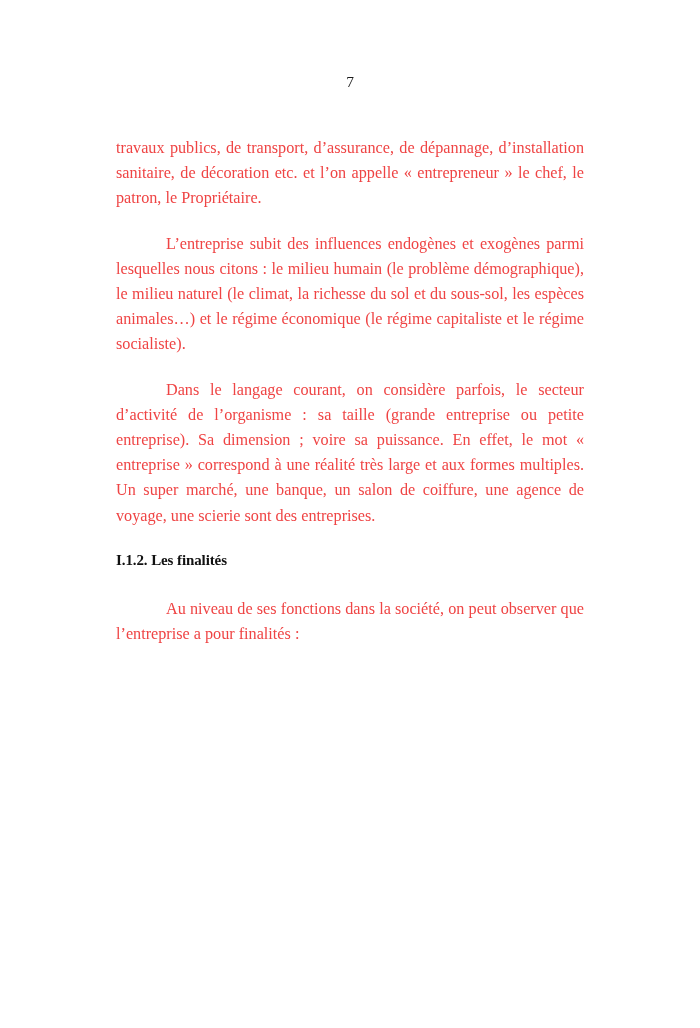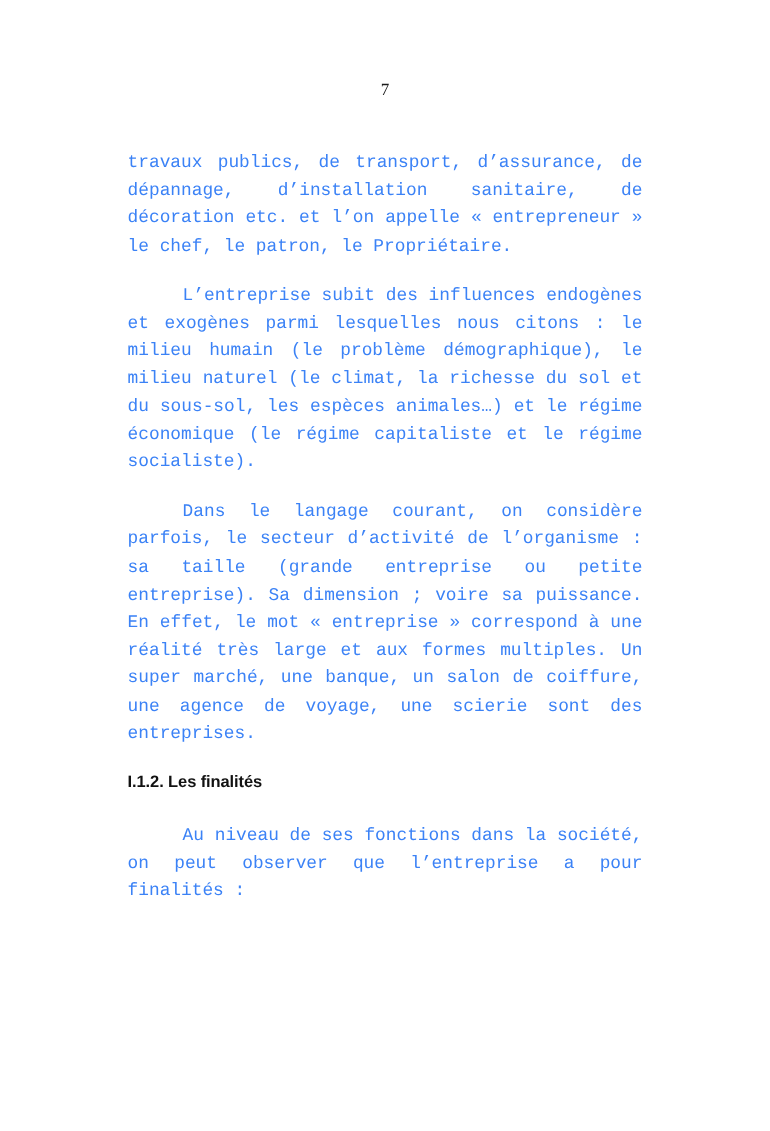--- a/index.html
+++ b/index.html
@@ -27,39 +27,39 @@
     color: #1a1a1a;
     line-height: 1;
   }
   .content {
     position: absolute;
     top: 136px;
     left: 116px;
     width: 468px;
   }
   .para {
-    font-family: Liberation Mono, monospace;
+    font-family: Liberation Serif, serif;
     font-size: 16.2px;
     line-height: 25.2px;
-    color: #3b82f6;
+    color: #ef4444;
     text-align: justify;
     text-justify: inter-word;
     margin: 0 0 20px 0;
     text-indent: 50px;
     hyphens: none;
     -webkit-hyphens: none;
   }
   .para.no-indent {
     text-indent: 0;
   }
   .para.last {
     margin-bottom: 12px;
   }
   .heading {
-    font-family: Liberation Sans, sans-serif;
+    font-family: Liberation Serif, serif;
     font-size: 15px;
     font-weight: bold;
     color: #111111;
     letter-spacing: -0.1px;
     line-height: 22px;
     margin: 18px 0 26px 0;
     text-align: left;
   }
 </style>
 </head>

